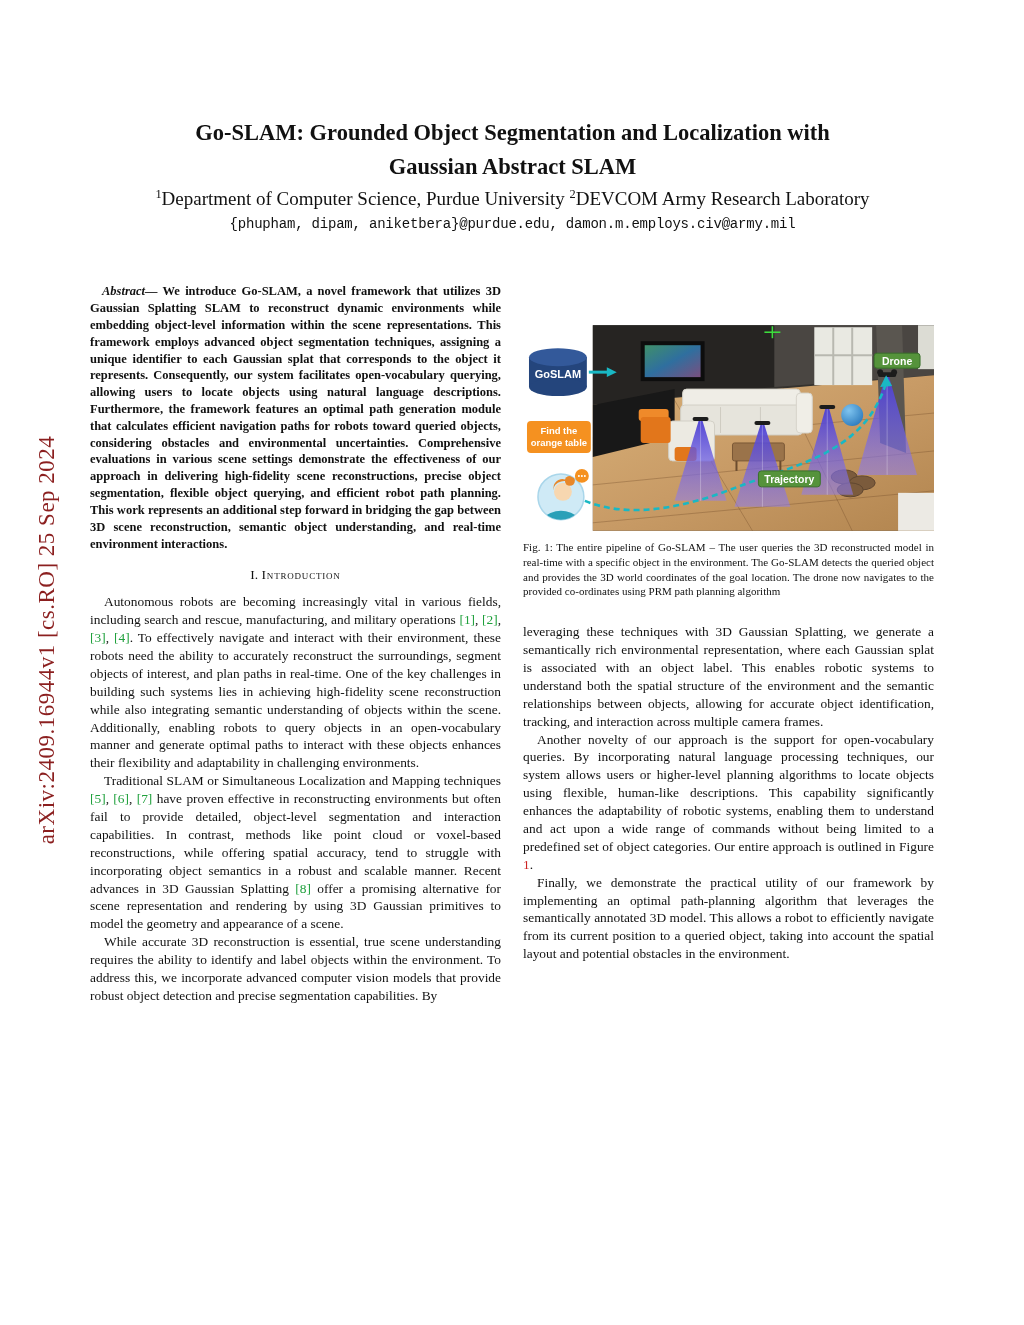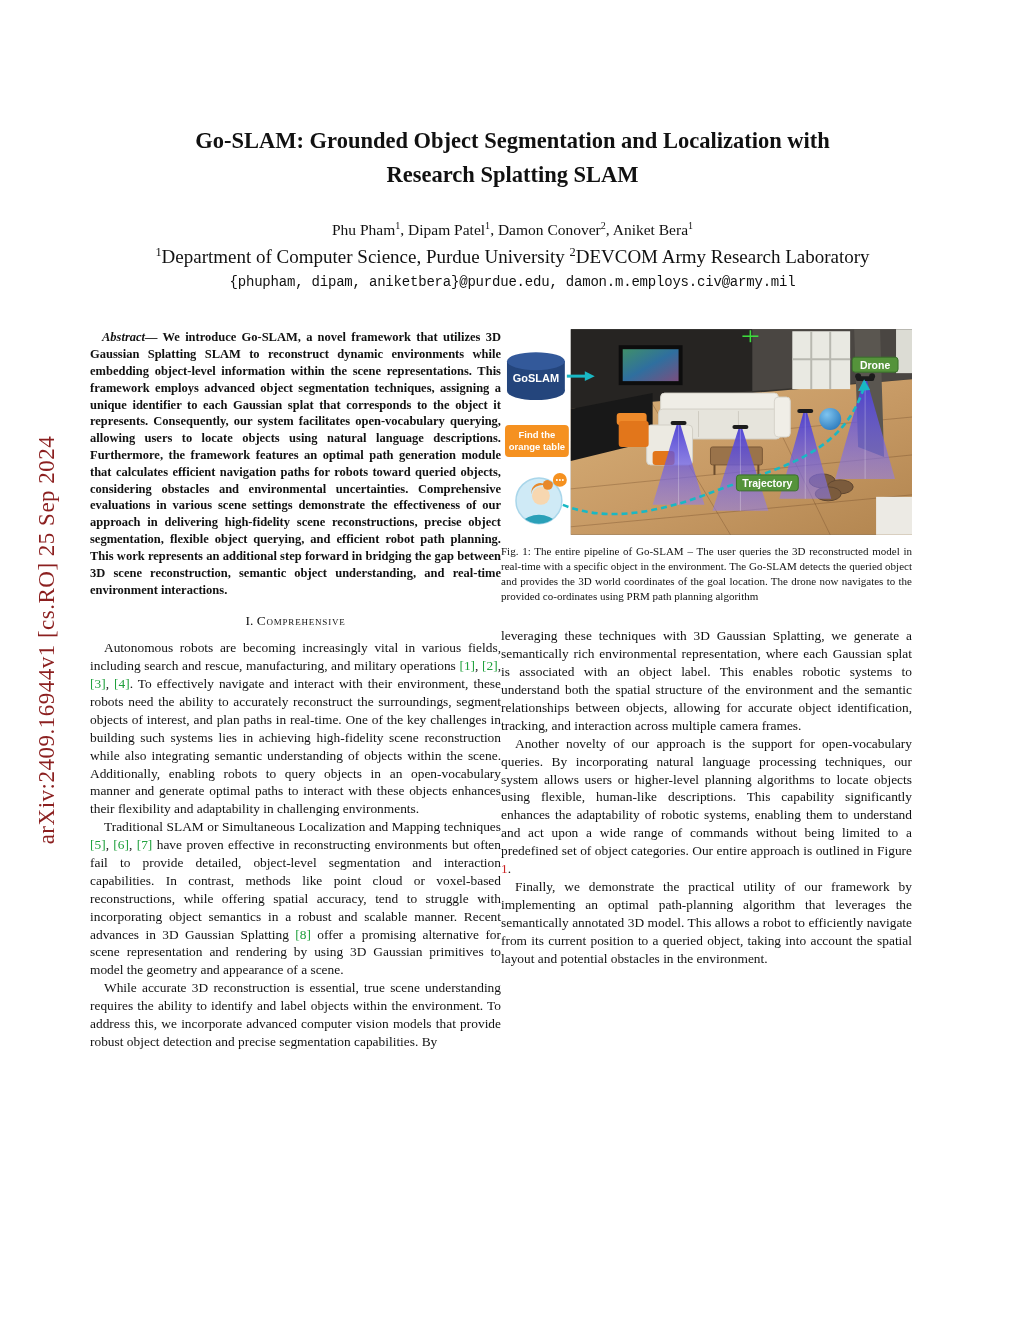--- a/index.html
+++ b/index.html
@@ -20,21 +20,21 @@
     transform: translate(-50%,-50%) rotate(-90deg);
     white-space: nowrap;
     font-size: 23px;
     letter-spacing: 0.5px;
     color: #8b1f1f;
     font-family: "Liberation Serif", serif;
   }
   .content {
     position: absolute;
     left: 90px;
-    top: 12px;
+    top: 4px;
     width: 845px;
   }
   header { text-align: center; }
   h1.title {
     margin: 0;
     padding-top: 112px;
     font-size: 22.5px;
     line-height: 1.5;
     font-weight: bold;
   }
@@ -46,21 +46,23 @@
   .affil-line { font-size: 19px; line-height: 1.55; }
   .emails-line {
     font-family: "Liberation Mono", "DejaVu Sans Mono", monospace;
     font-size: 14px;
     line-height: 1.6;
     letter-spacing: -0.2px;
   }
   sup { font-size: 0.65em; line-height: 0; }
   .columns {
     display: flex;
-    margin-top: 36px;
+    gap: 22px;
+    margin-top: 48px;
+    align-items: center;
   }
   .col { width: 411px; }
   p { margin: 0; }
   .abstract {
     font-weight: bold;
     font-size: 12.5px;
     line-height: 1.345;
     text-align: justify;
     text-indent: 12px;
   }
@@ -105,33 +107,32 @@
 
 <div class="page">
 
   <div class="arxiv-stamp">arXiv:2409.16944v1 [cs.RO] 25 Sep 2024</div>
 
   <div class="content">
 
     <header>
       <h1 class="title">
         <span>Go-SLAM: Grounded Object Segmentation and Localization with</span><br>
-        <span>Research Splatting SLAM</span>
+        <span>Gaussian Abstract SLAM</span>
       </h1>
-      <div class="authors-line">Phu Pham<sup>1</sup>, Dipam Patel<sup>1</sup>, Damon Conover<sup>2</sup>, Aniket Bera<sup>1</sup></div>
       <div class="affil-line"><sup>1</sup>Department of Computer Science, Purdue University <sup>2</sup>DEVCOM Army Research Laboratory</div>
       <div class="emails-line">{phupham, dipam, aniketbera}@purdue.edu, damon.m.employs.civ@army.mil</div>
     </header>
 
     <div class="columns">
 
       <div class="col">
         <p class="abstract"><span class="abs-label">Abstract—</span> <span>We introduce Go-SLAM, a novel framework that utilizes 3D Gaussian Splatting SLAM to reconstruct dynamic environments while embedding object-level information within the scene representations. This framework employs advanced object segmentation techniques, assigning a unique identifier to each Gaussian splat that corresponds to the object it represents. Consequently, our system facilitates open-vocabulary querying, allowing users to locate objects using natural language descriptions. Furthermore, the framework features an optimal path generation module that calculates efficient navigation paths for robots toward queried objects, considering obstacles and environmental uncertainties. Comprehensive evaluations in various scene settings demonstrate the effectiveness of our approach in delivering high-fidelity scene reconstructions, precise object segmentation, flexible object querying, and efficient robot path planning. This work represents an additional step forward in bridging the gap between 3D scene reconstruction, semantic object understanding, and real-time environment interactions.</span></p>
 
-        <h2 class="section"><span>I.</span> <span class="sc">Comprehensive</span></h2>
+        <h2 class="section"><span>I.</span> <span class="sc">Introduction</span></h2>
 
         <p class="body indent">Autonomous robots are becoming increasingly vital in various fields, including search and rescue, manufacturing, and military operations <span class="cite">[1]</span>, <span class="cite">[2]</span>, <span class="cite">[3]</span>, <span class="cite">[4]</span>. To effectively navigate and interact with their environment, these robots need the ability to accurately reconstruct the surroundings, segment objects of interest, and plan paths in real-time. One of the key challenges in building such systems lies in achieving high-fidelity scene reconstruction while also integrating semantic understanding of objects within the scene. Additionally, enabling robots to query objects in an open-vocabulary manner and generate optimal paths to interact with these objects enhances their flexibility and adaptability in challenging environments.</p>
         <p class="body indent">Traditional SLAM or Simultaneous Localization and Mapping techniques <span class="cite">[5]</span>, <span class="cite">[6]</span>, <span class="cite">[7]</span> have proven effective in reconstructing environments but often fail to provide detailed, object-level segmentation and interaction capabilities. In contrast, methods like point cloud or voxel-based reconstructions, while offering spatial accuracy, tend to struggle with incorporating object semantics in a robust and scalable manner. Recent advances in 3D Gaussian Splatting <span class="cite">[8]</span> offer a promising alternative for scene representation and rendering by using 3D Gaussian primitives to model the geometry and appearance of a scene.</p>
         <p class="body indent">While accurate 3D reconstruction is essential, true scene understanding requires the ability to identify and label objects within the environment. To address this, we incorporate advanced computer vision models that provide robust object detection and precise segmentation capabilities. By</p>
       </div>
 
       <div class="col">
 
         <figure>
           <svg class="fig-image" viewBox="0 0 412 206">

